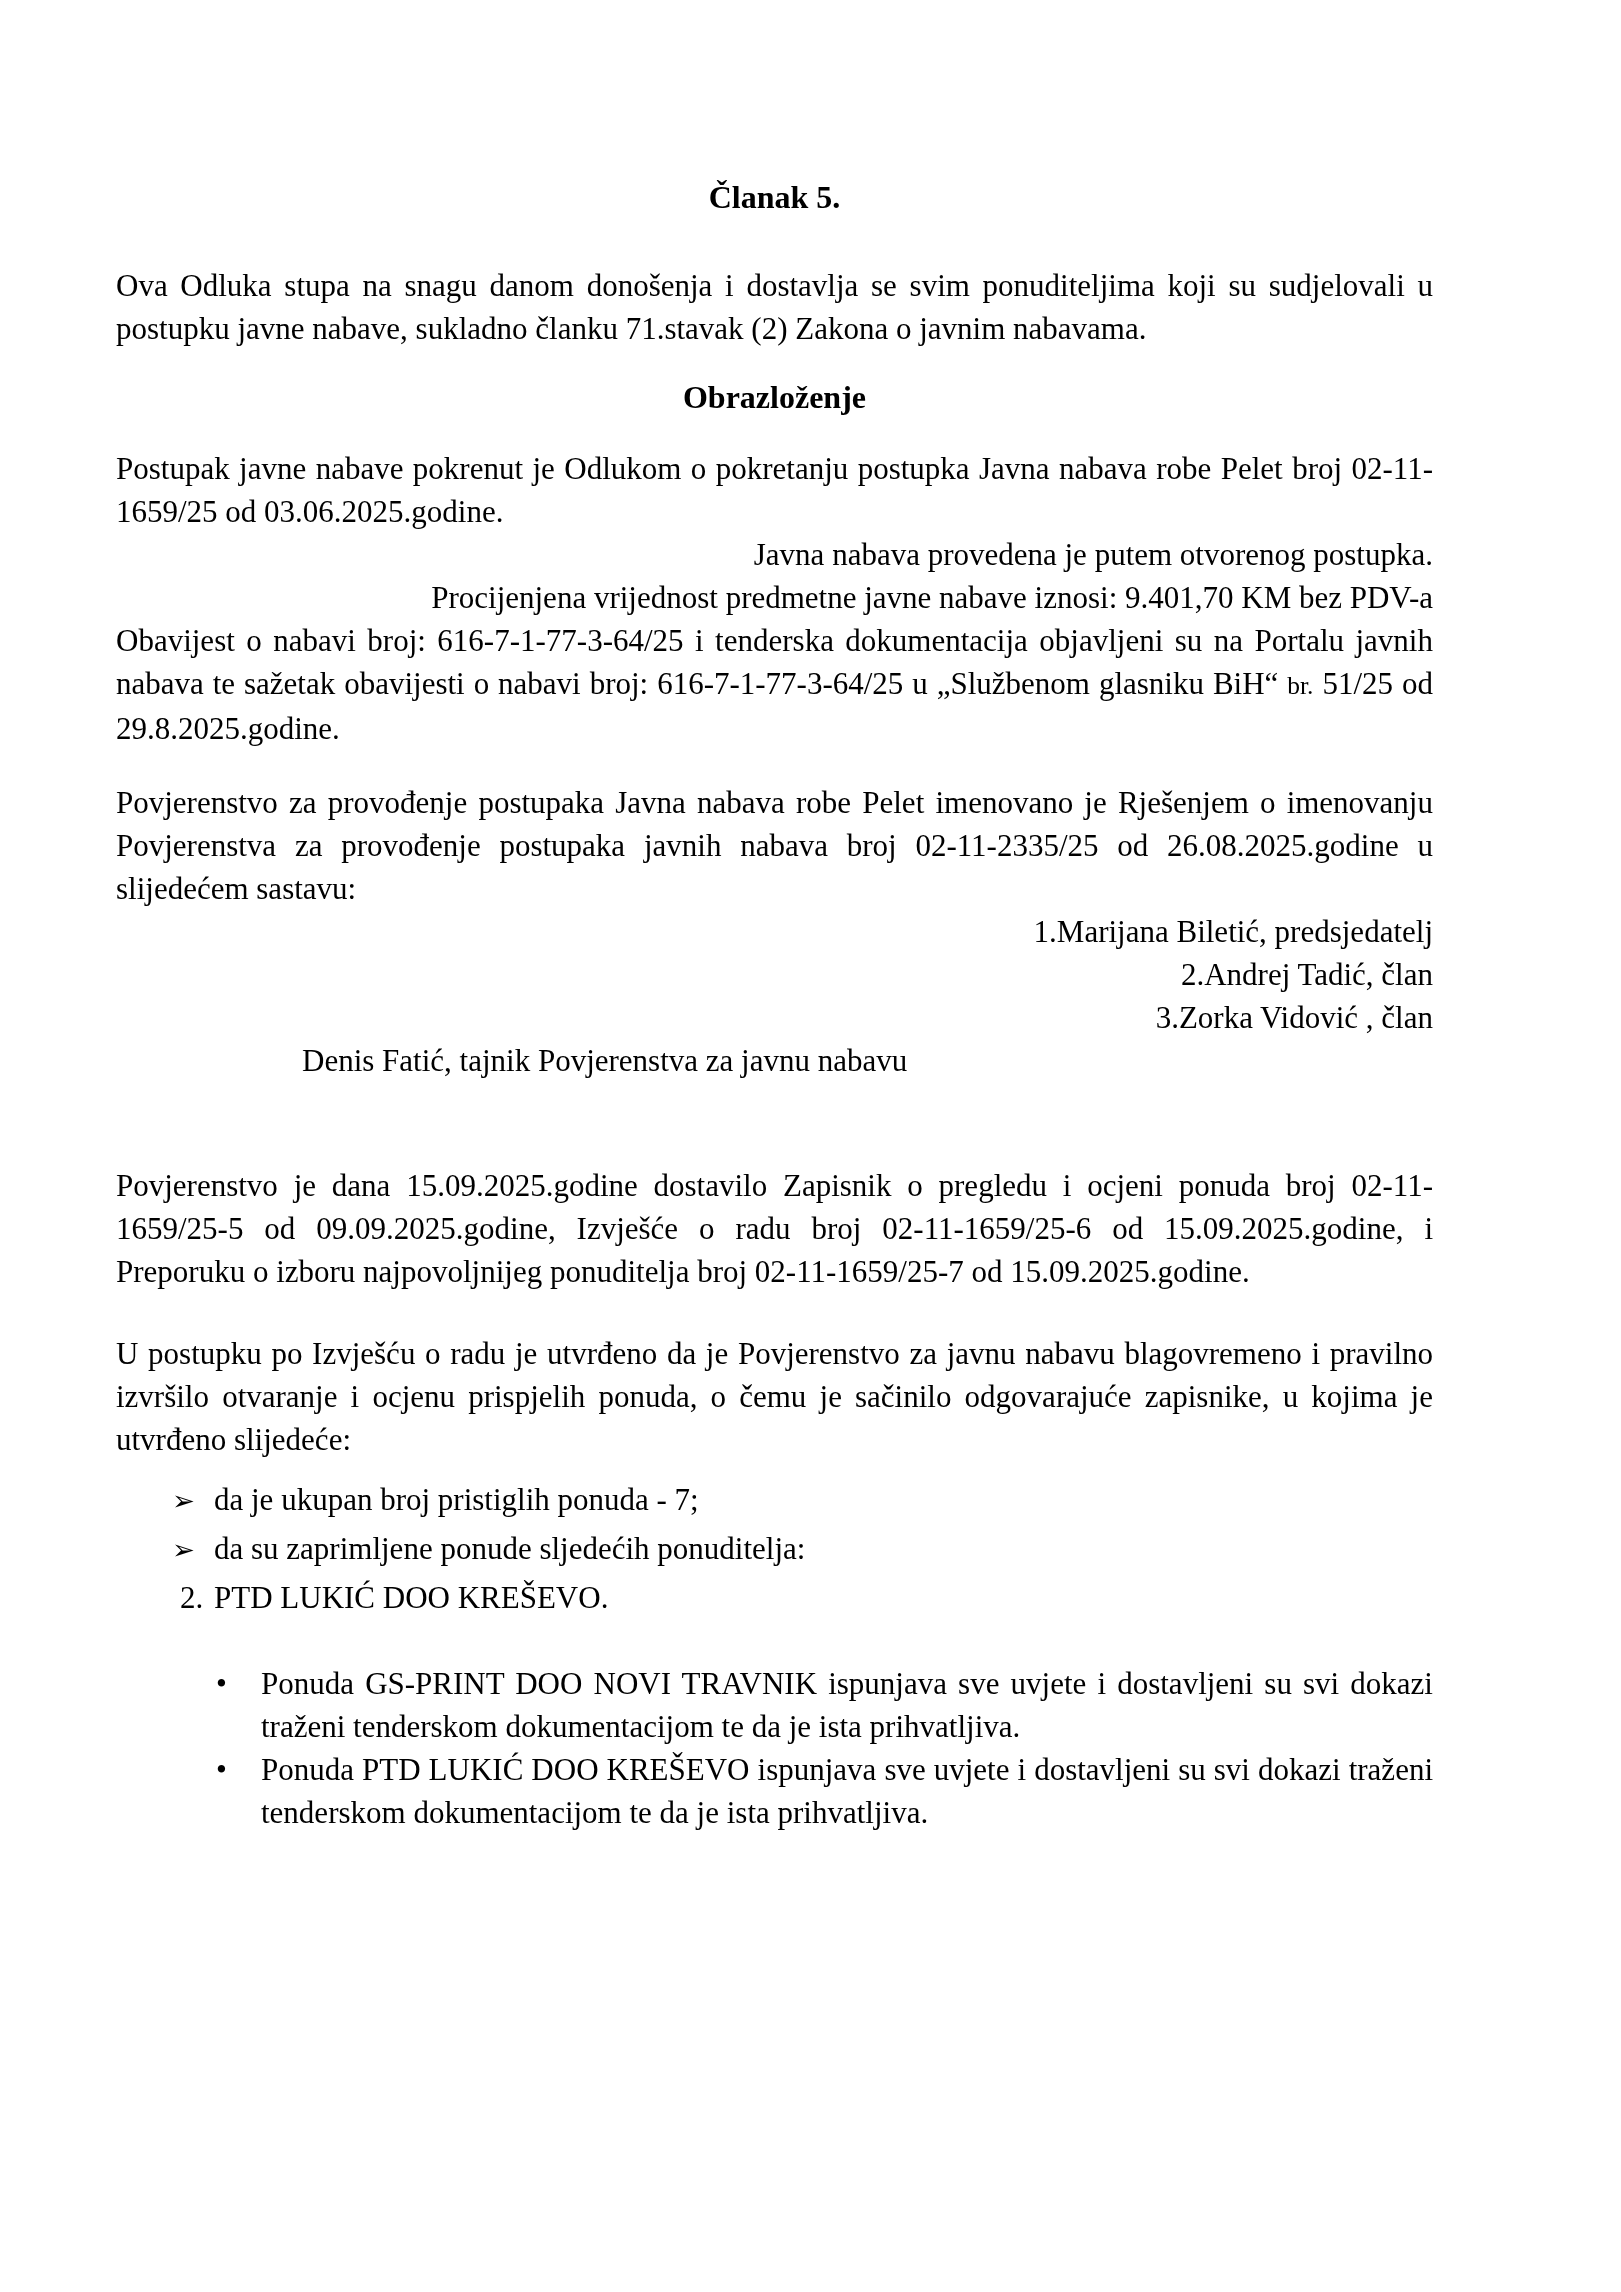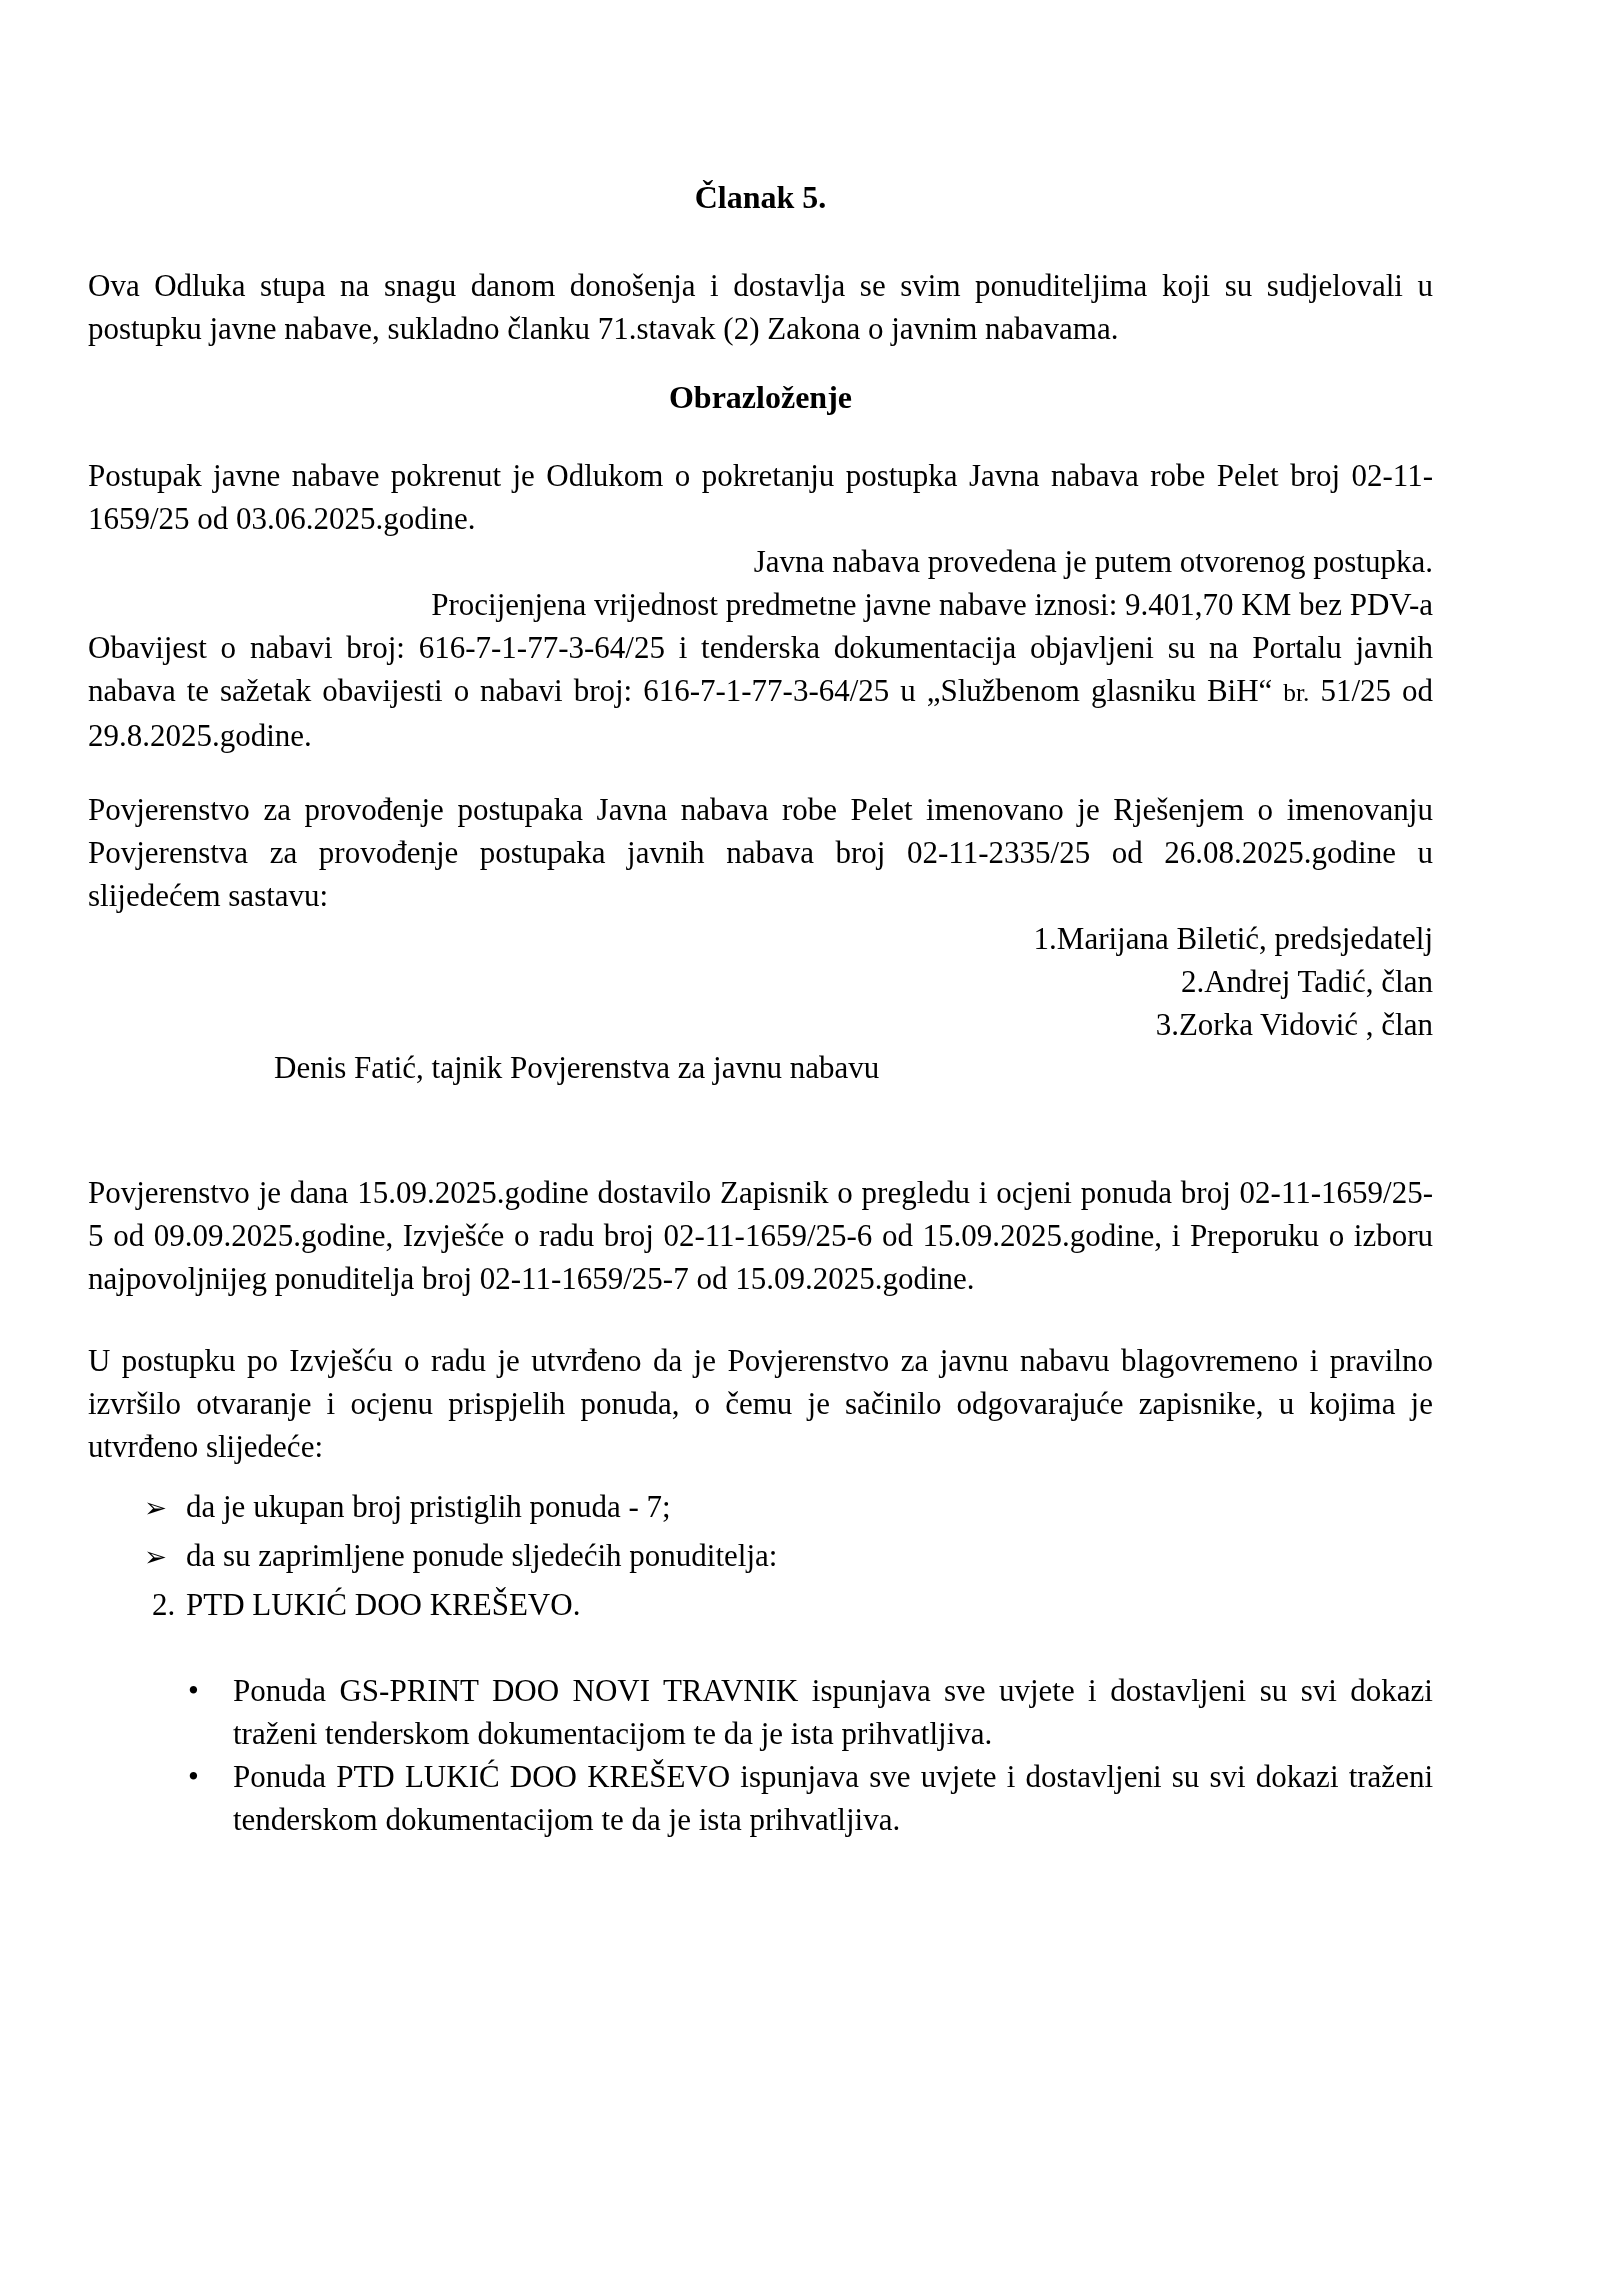--- a/index.html
+++ b/index.html
@@ -6,32 +6,32 @@
   .page {
     width: 1621px;
     height: 2293px;
     margin: 0 auto;
     background: #ffffff;
     color: #000000;
     font-family: "Liberation Serif", "DejaVu Serif", serif;
     font-size: 31px;
     line-height: 43px;
     box-sizing: border-box;
-    padding: 176px 188px 0 88px;
+    padding: 176px 188px 0 116px;
     overflow: hidden;
   }
   p { margin: 0; text-align: right; }
   .centered-bold {
     text-align: center;
     font-weight: bold;
     font-size: 32px;
     margin: 0;
   }
   .article-title { margin-bottom: 45px; }
-  .explanation-heading { margin-top: 25.5px; margin-bottom: 35px; }
+  .explanation-heading { margin-top: 25.5px; margin-bottom: 28px; }
   .just { text-align: justify; }
   .small-inline { font-size: 25.5px; }
 
   .committee-paragraph { margin-top: 31px; }
   .member-row { padding-left: 191px; text-align: right; }
   .member-number { display: inline-block; width: 98px; }
   .secretary-line { padding-left: 186px; }
 
   .delivery-paragraph { margin-top: 82px; }
   .findings-paragraph { margin-top: 39px; }

